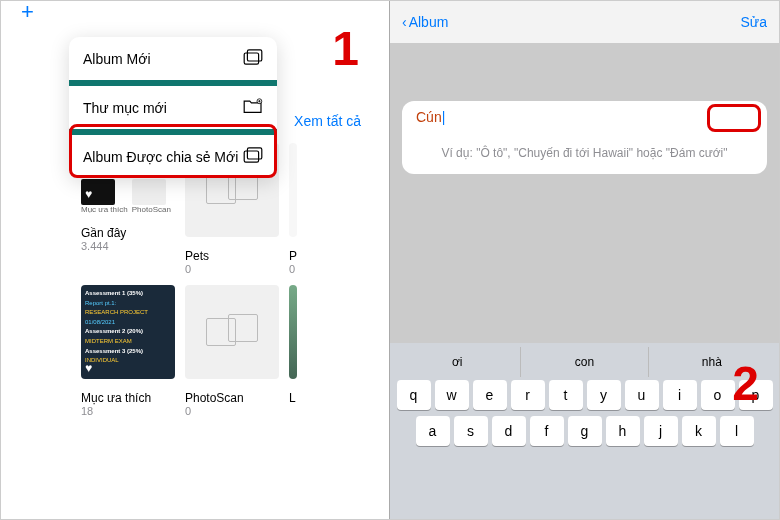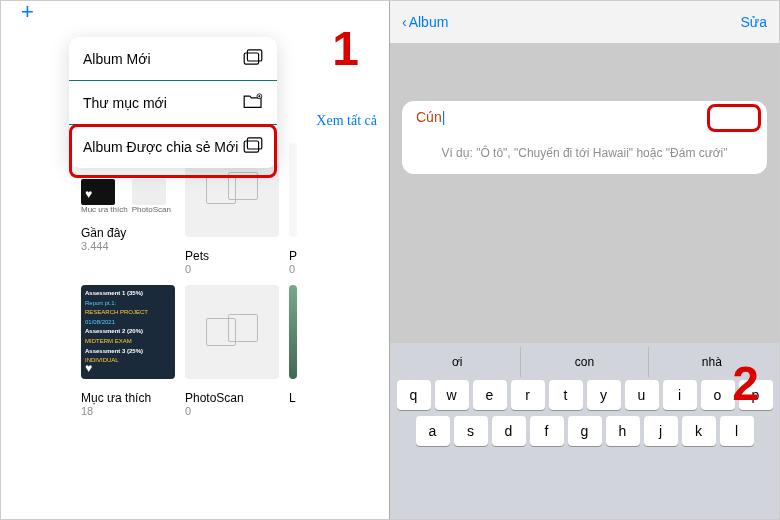--- a/index.html
+++ b/index.html
@@ -12,25 +12,25 @@
     .step-num-1 { top: 20px; right: 30px; }
     .step-num-2 { bottom: 108px; right: 20px; }
     .red-box { position: absolute; border: 3px solid #d00; border-radius: 8px; z-index: 99; }
     .red-box-1 { top: 123px; left: 68px; width: 208px; height: 54px; }
     .red-box-2 { top: 103px; right: 18px; width: 54px; height: 28px; }
 
     
     .topbar-left { height: 22px; display: flex; align-items: center; padding: 0 10px; }
     .plus-btn { color: #007aff; font-size: 22px; font-weight: 300; padding: 10px; }
     .popup { position: absolute; top: 36px; left: 68px; width: 208px; background: #fff; border-radius: 10px; box-shadow: 0 4px 20px rgba(0,0,0,0.15); z-index: 50; }
-    .popup-item { display: flex; justify-content: space-between; align-items: center; padding: 12px 14px; border-bottom: 1px solid #0f766e; font-size: 14px; }
+    .popup-item { display: flex; justify-content: space-between; align-items: center; padding: 12px 14px; border-bottom: 6px solid #0f766e; font-size: 14px; }
     .popup-item:last-child { border-bottom: none; }
     .popup-item span:first-child { flex: 1; }
     .pop-icon { width: 20px; height: 16px; }
-    .see-all { position: absolute; top: 112px; right: 12px; color: #007aff; font-size: 14px; font-family: Liberation Serif, serif; }
+    .see-all { position: absolute; top: 112px; right: 28px; color: #007aff; font-size: 14px; }
     .grid { position: absolute; top: 142px; left: 80px; right: 6px; display: grid; grid-template-columns: 1fr 1fr 1fr; gap: 10px 10px; }
     .grid-item { display: flex; flex-direction: column; }
     .thumb { width: 100%; height: 94px; background: #f2f2f2; border-radius: 4px; position: relative; overflow: hidden; }
     .thumb-dark { background: #1a2a3a; }
     .thumb-light { background: #f0f0f0; display: flex; align-items: center; justify-content: center; gap: 4px;}
     .thumb-cut { opacity: 0.5; }
     .placeholder-sq { width: 30px; height: 28px; border: 1px solid #bbb; border-radius: 2px; }
     .item-title { font-size: 12px; margin-top: 12px; color: #000; white-space: nowrap; overflow: hidden; }
     .item-count { font-size: 11px; color: #8e8e93; }
     .heart { position: absolute; bottom: 4px; left: 4px; color: #fff; font-size: 12px; }

